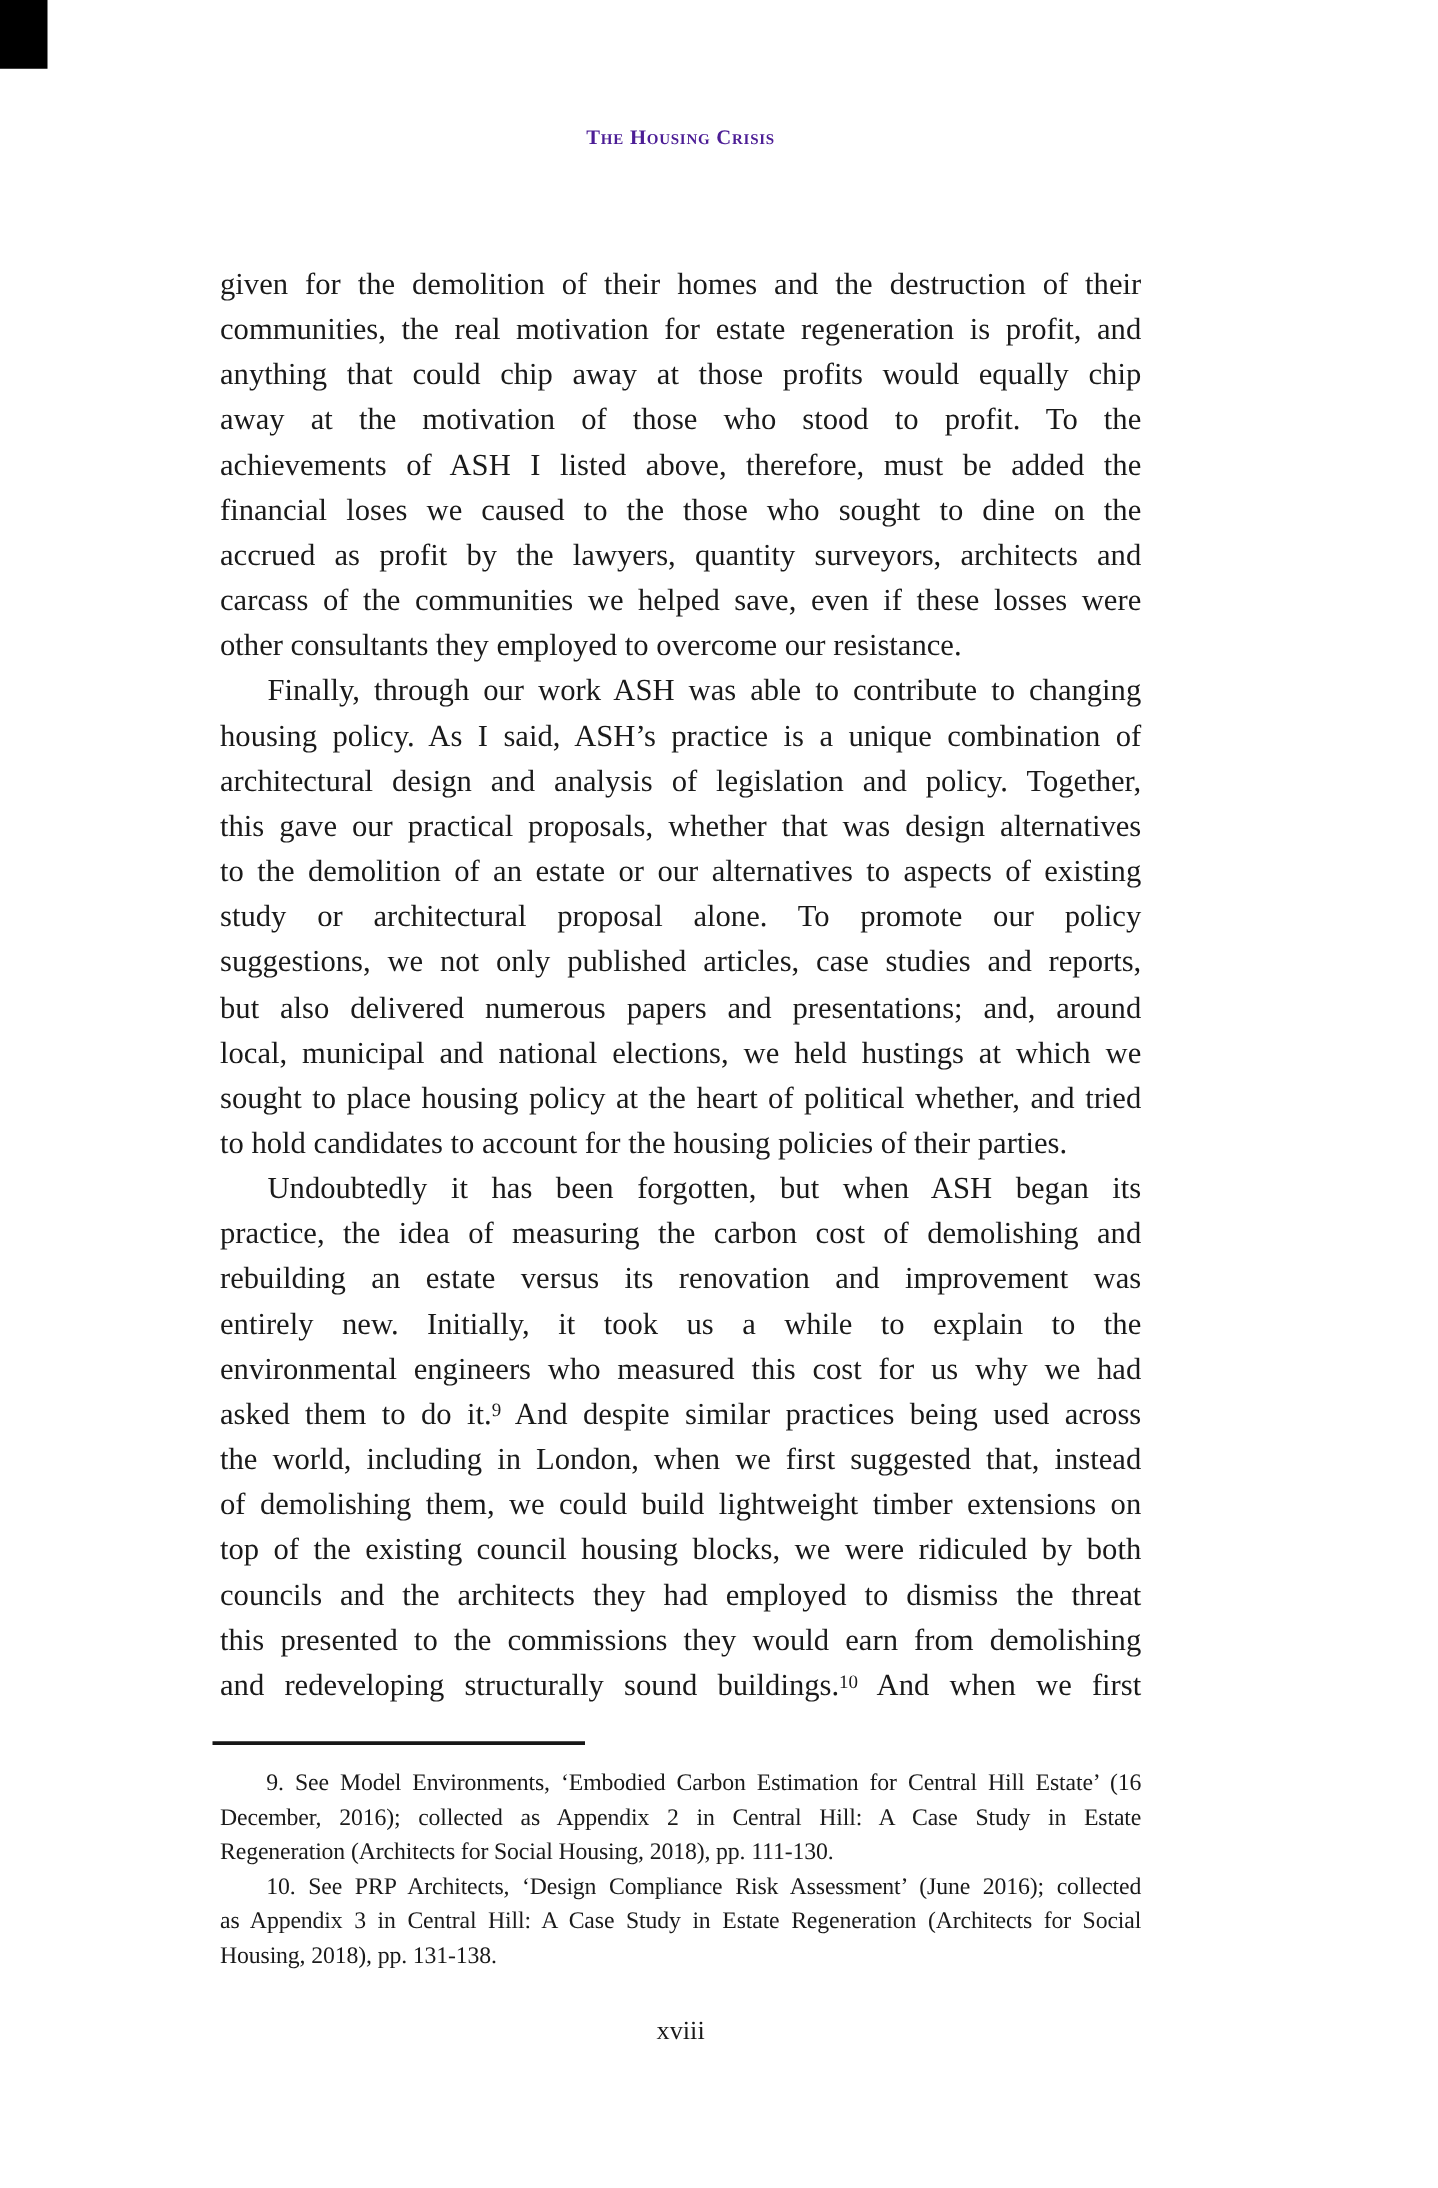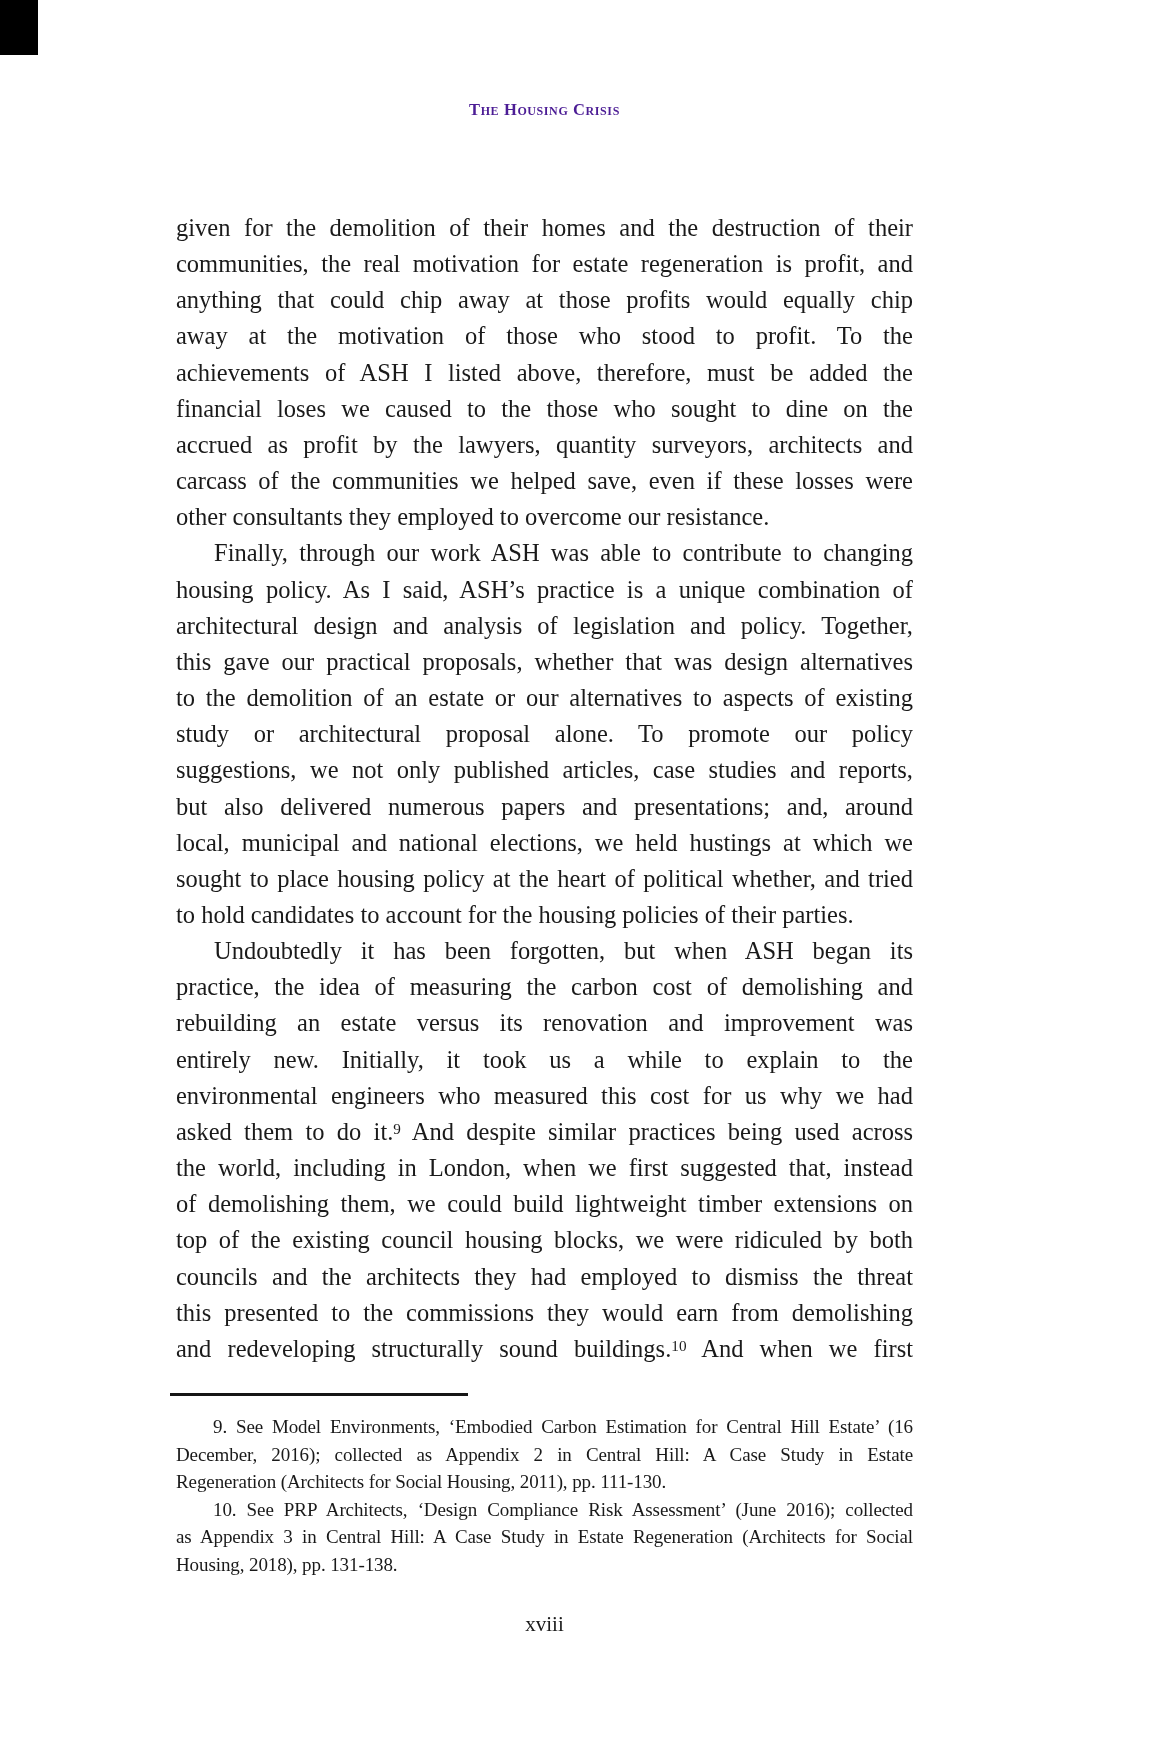--- a/index.html
+++ b/index.html
@@ -131,19 +131,19 @@
       <div class="tline"><span>of demolishing them, we could build lightweight timber extensions on</span></div>
       <div class="tline"><span>top of the existing council housing blocks, we were ridiculed by both</span></div>
       <div class="tline"><span>councils and the architects they had employed to dismiss the threat</span></div>
       <div class="tline"><span>this presented to the commissions they would earn from demolishing</span></div>
       <div class="tline"><span>and redeveloping structurally sound buildings.</span><span class="sup">10</span><span> And when we first</span></div>
     </div>
   <div id="fn-separator"></div>
   <div id="footnotes">
       <div class="tline tindent"><span>9. See Model Environments, ‘Embodied Carbon Estimation for Central Hill Estate’ (16</span></div>
       <div class="tline"><span>December, 2016); collected as Appendix 2 in </span><span class="it">Central Hill: A Case Study in Estate</span></div>
-      <div class="tline tlast"><span class="it">Regeneration</span><span> (Architects for Social Housing, 2011), pp. 111-130.</span></div>
+      <div class="tline tlast"><span class="it">Regeneration</span><span> (Architects for Social Housing, 2018), pp. 111-130.</span></div>
       <div class="tline tindent"><span>10. See PRP Architects, ‘Design Compliance Risk Assessment’ (June 2016); collected</span></div>
       <div class="tline"><span>as Appendix 3 in </span><span class="it">Central Hill: A Case Study in Estate Regeneration</span><span> (Architects for Social</span></div>
       <div class="tline tlast"><span>Housing, 2018), pp. 131-138.</span></div>
     </div>
   <div id="page-number">xviii</div>
 </div>
 
 </body></html>

